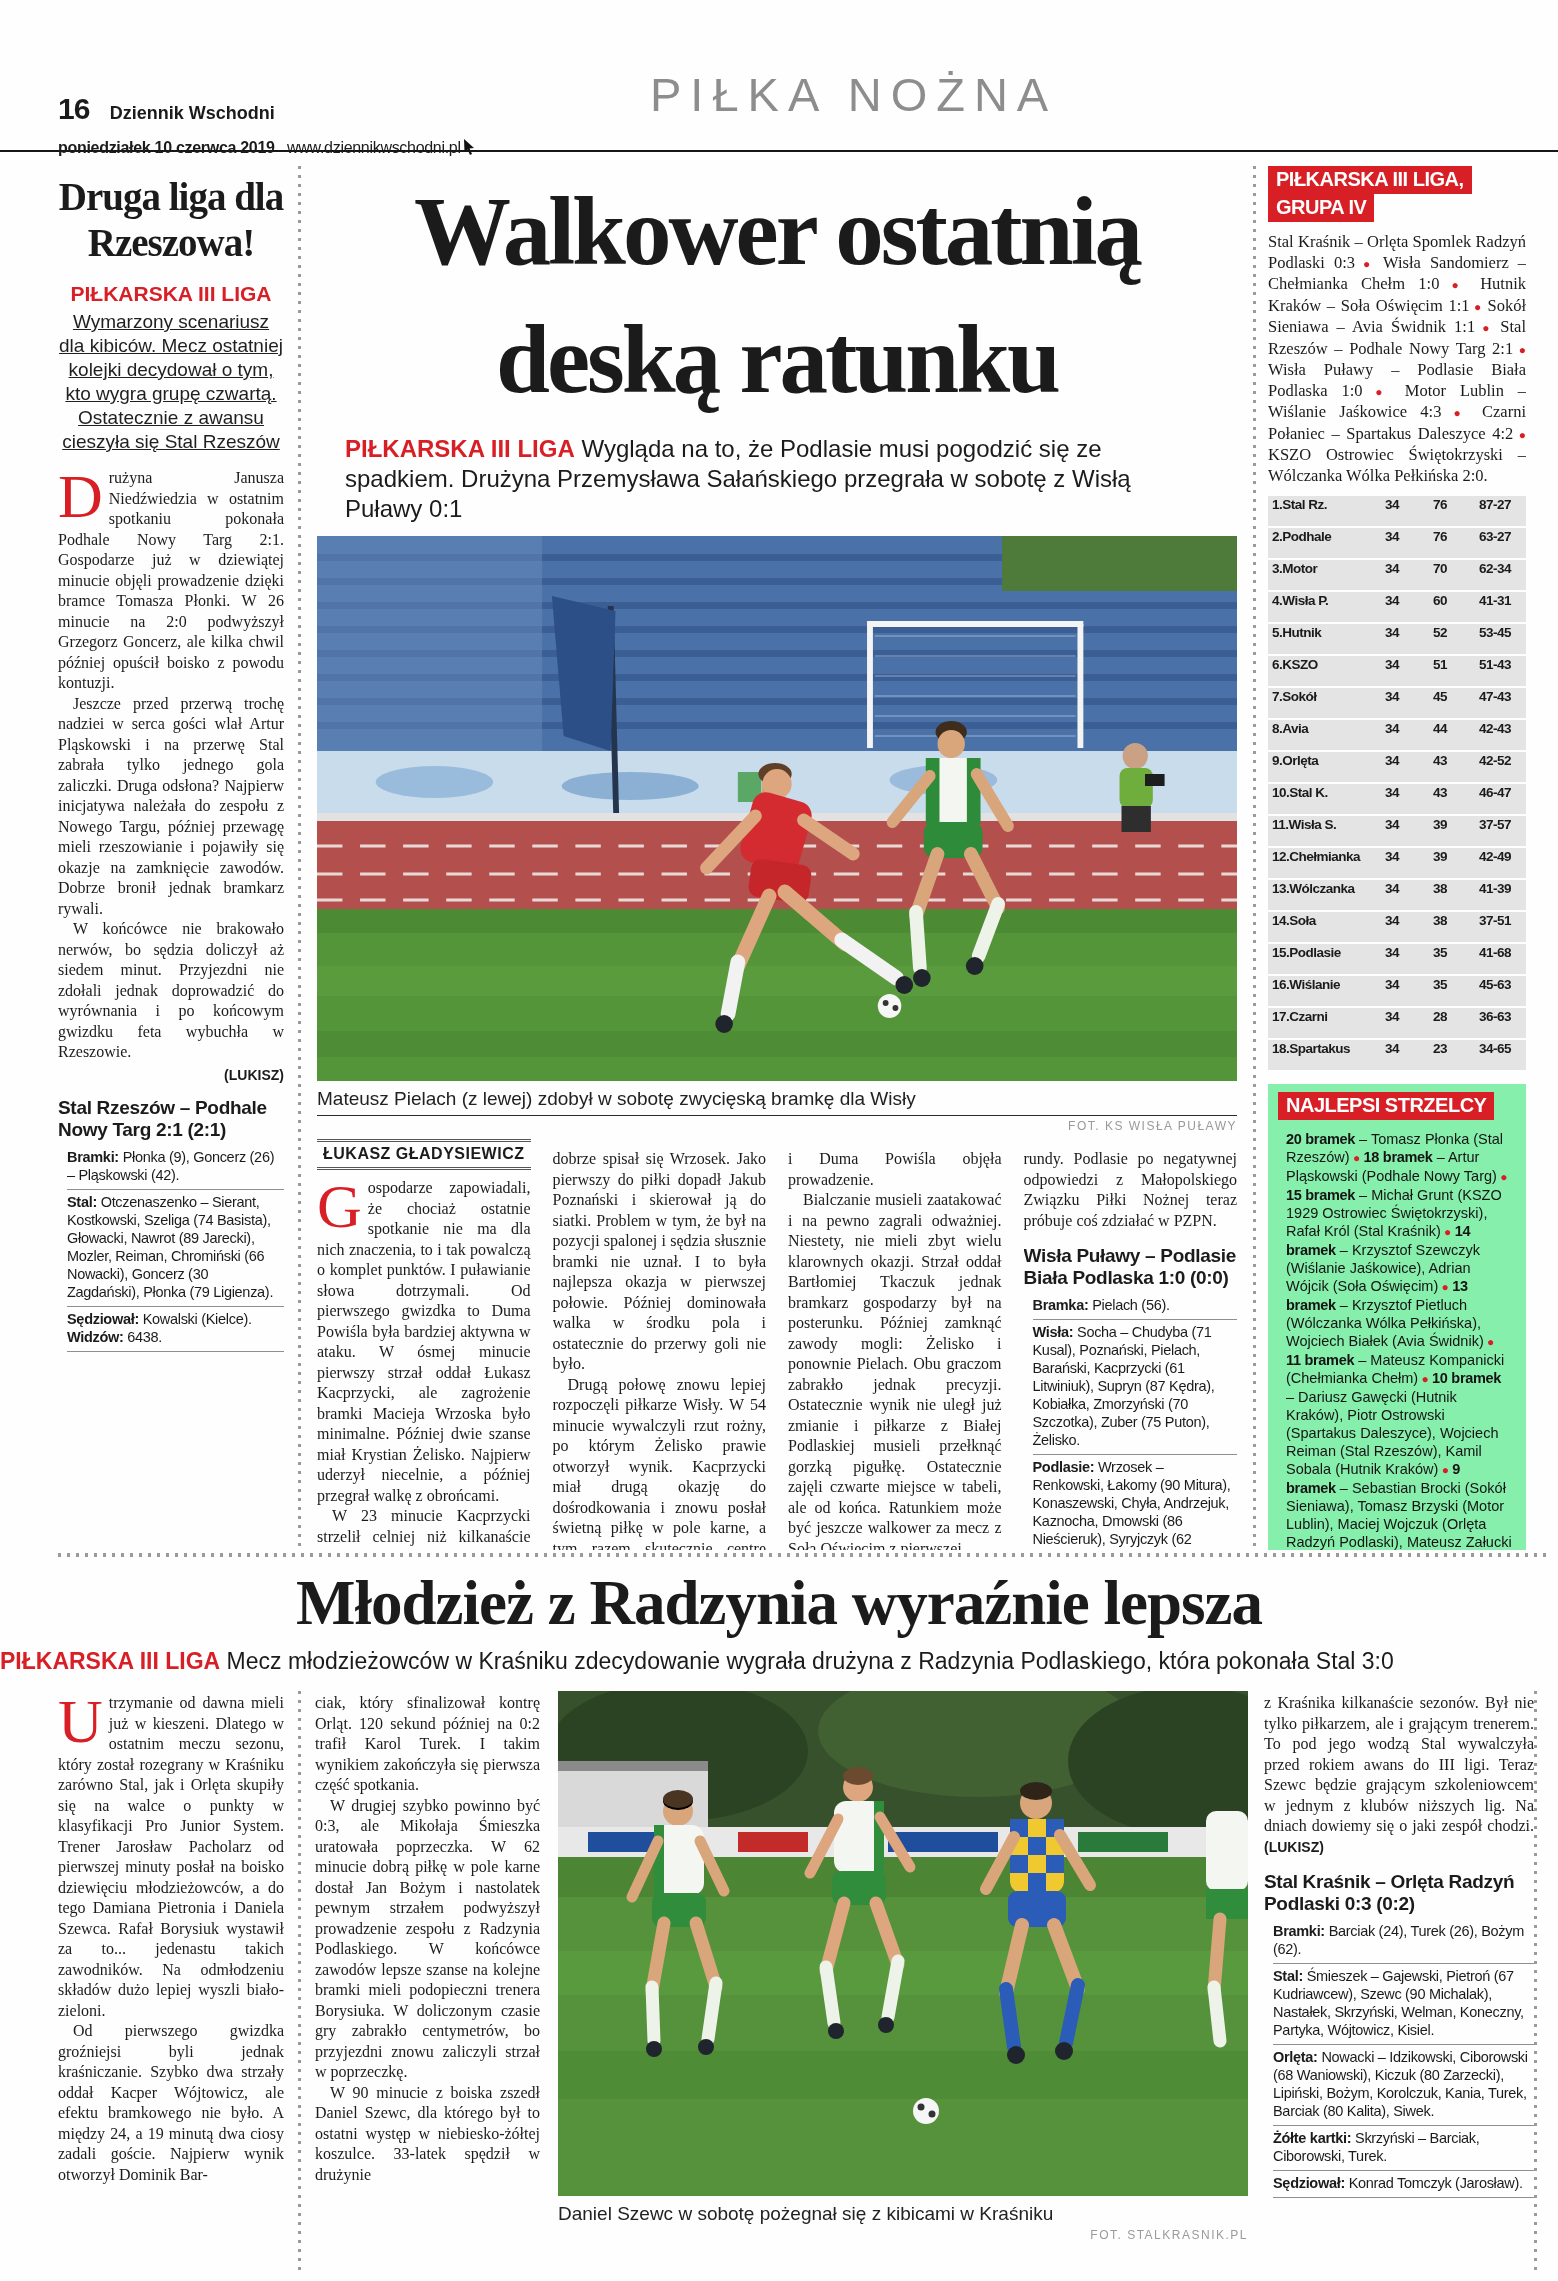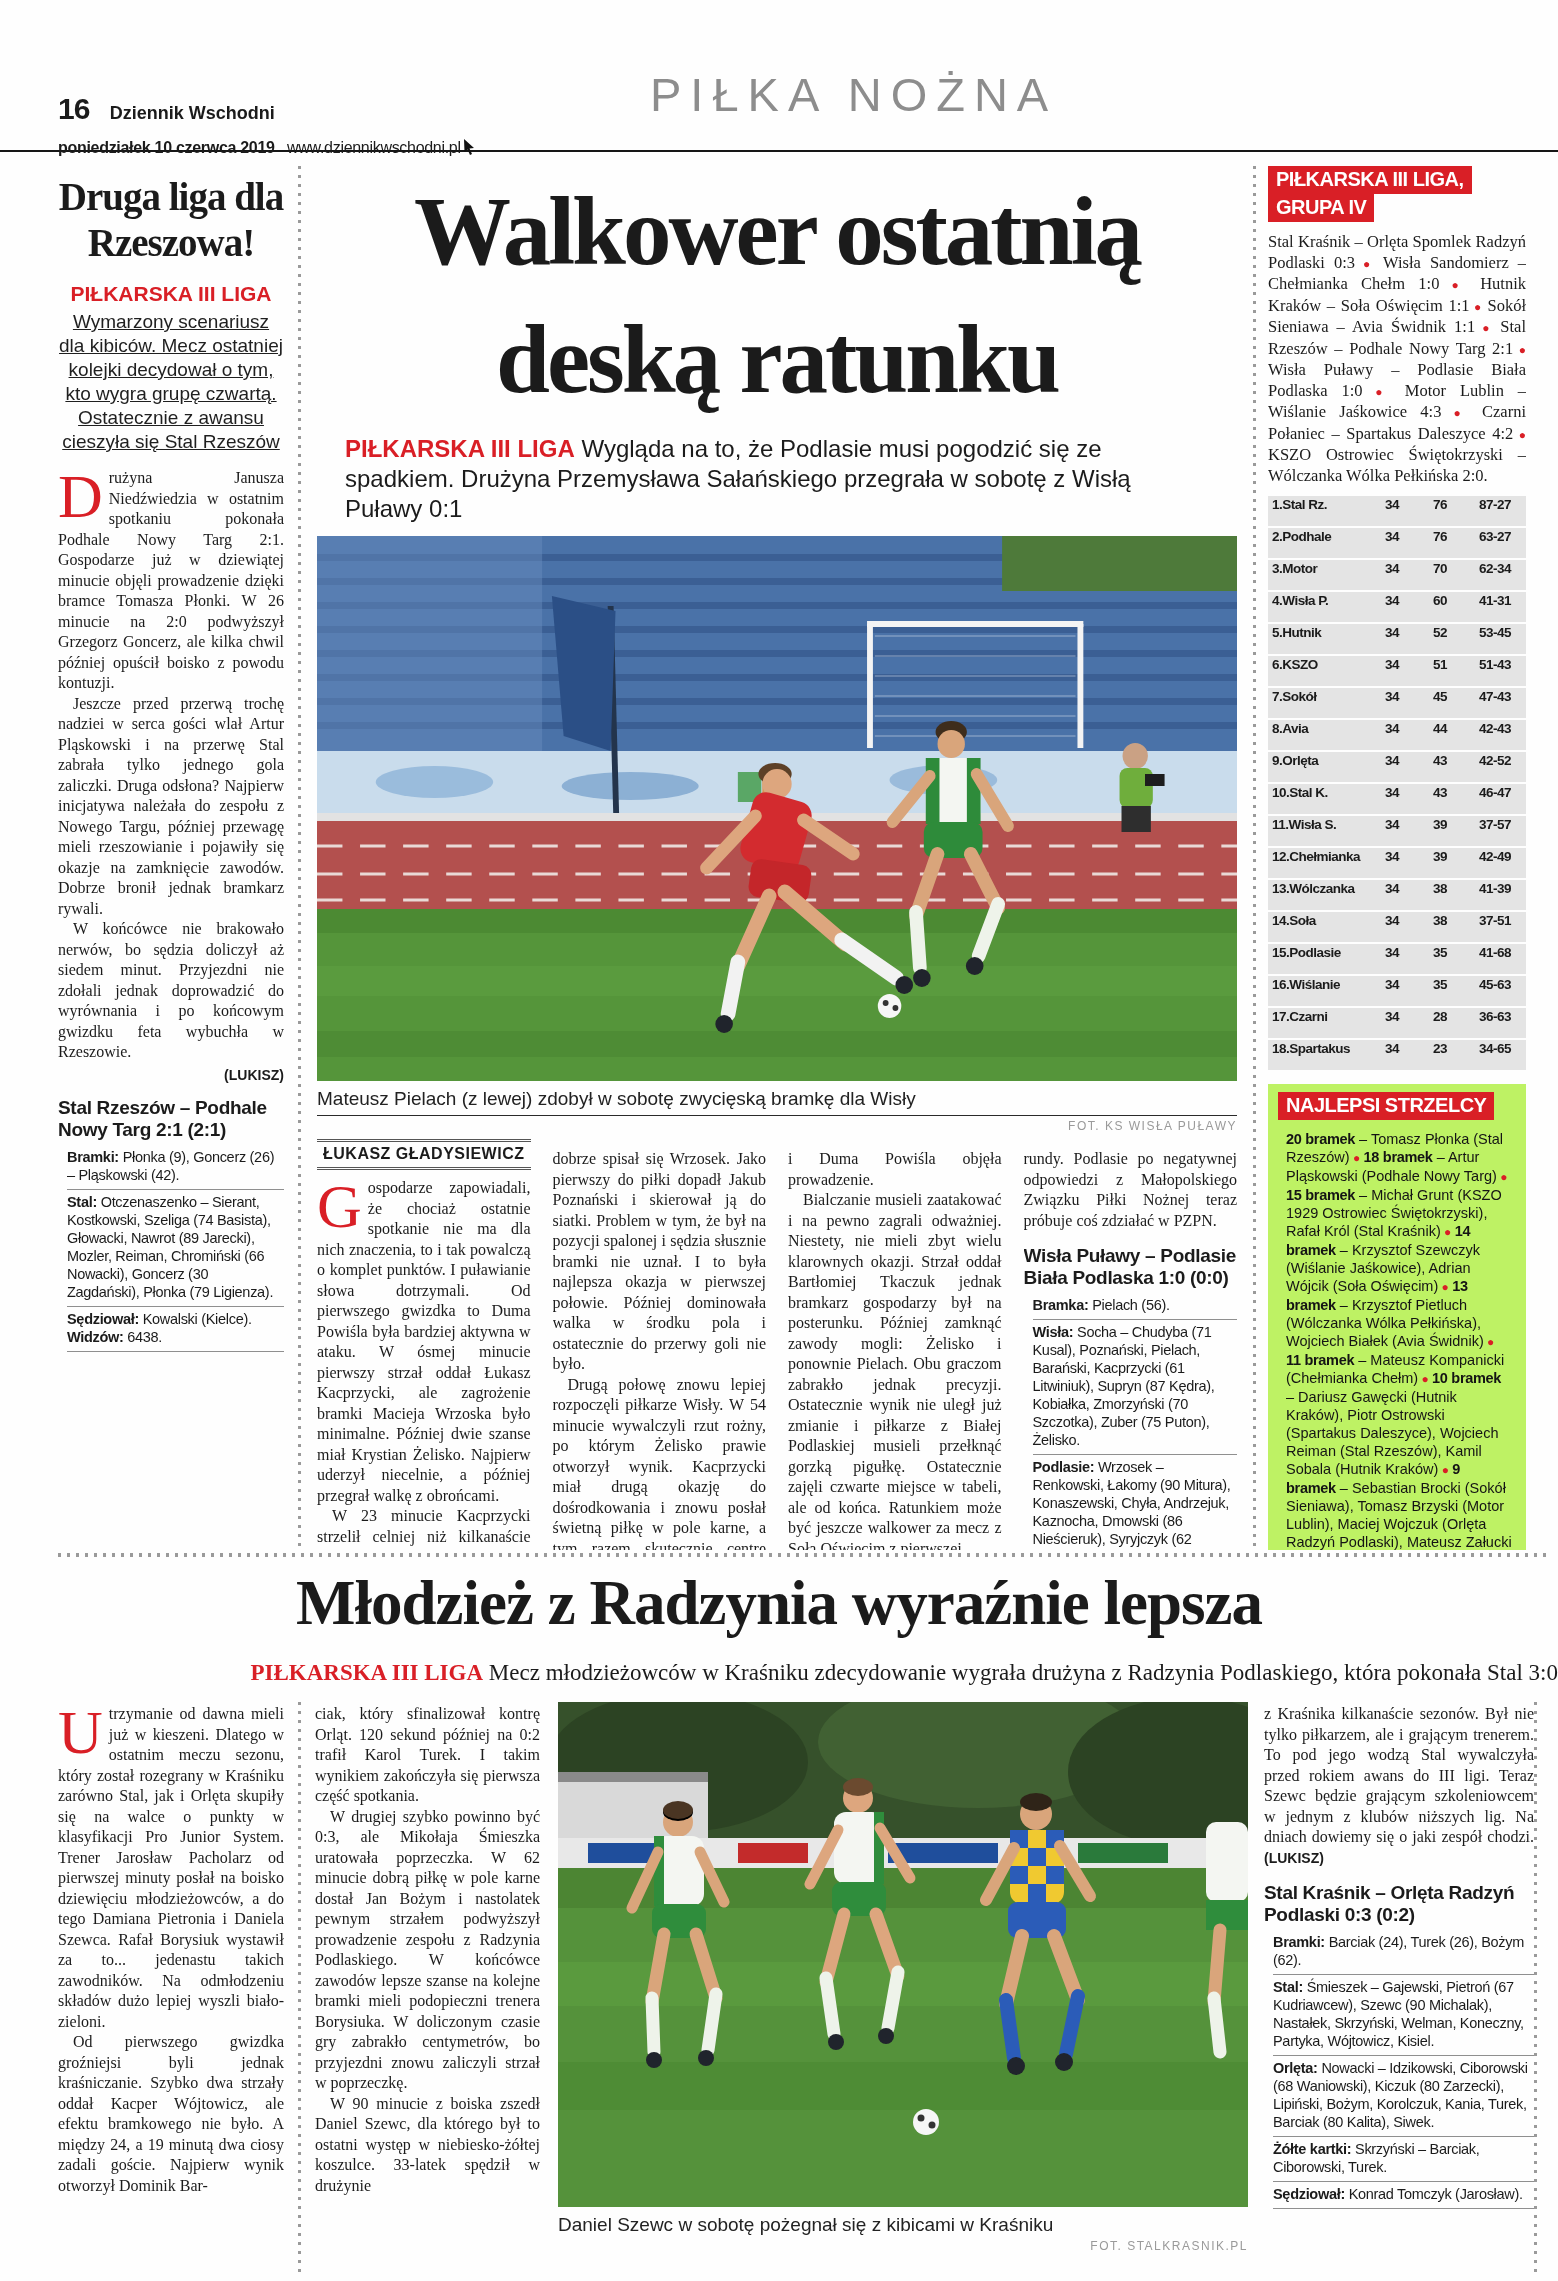--- a/index.html
+++ b/index.html
@@ -84,32 +84,32 @@
                letter-spacing:-0.5px; padding:2px 8px 3px; }
   .side-results { font-size:16.5px; line-height:20.5px; text-align:justify; margin-top:10px; }
   .rdot { color:#d91f26; font-size:12px; }
   .league-table { margin-top:10px; font-family:"Liberation Sans",sans-serif; }
   .trow { display:flex; background:#e4e4e4; margin-bottom:2px; height:30px;
           font-size:13.5px; font-weight:700; letter-spacing:-0.5px; line-height:18px;
           padding-left:4px; }
   .tname { flex:1 1 auto; }
   .tc { flex:0 0 48px; text-align:center; }
   .tg { flex:0 0 62px; text-align:center; }
-  .scorers-box { background:#bef264; margin-top:12px; flex:1 1 auto;
+  .scorers-box { background:#86efac; margin-top:12px; flex:1 1 auto;
                  padding:8px 10px 8px 10px; overflow:hidden; }
   .scorers-text { font-family:"Liberation Sans",sans-serif; font-size:14.5px; line-height:18px;
                   margin-top:10px; padding:0 4px 0 8px; color:#141414; }
   .scorers-text b { letter-spacing:-0.3px; }
 
   
   .bottom-section { height:715px; overflow:hidden; }
   .bottom-headline { font-size:63px; line-height:66px; font-weight:700; text-align:center;
                      letter-spacing:-1px; margin-top:10px; }
-  .bottom-kicker { font-family:Liberation Serif, serif; font-size:23px; text-align:right;
-                   margin-top:24px; }
+  .bottom-kicker { font-family:Liberation Sans, sans-serif; font-size:23px; text-align:left;
+                   margin-top:12px; }
   .bottom-row { display:flex; padding:16px 8px 0 58px; height:620px; overflow:hidden; }
   .bcol1 { flex:0 0 240px; padding-right:14px; overflow:hidden; }
   .bcol2 { flex:0 0 225px; margin-left:14px; overflow:hidden; }
   .bphoto-wrap { flex:0 0 690px; margin-left:18px; }
   .photo-bottom { position:relative; height:505px; background:#57923b; overflow:hidden; }
   .bcol3 { flex:0 0 270px; margin-left:16px; overflow:hidden; }
   .bcol1 .body-text, .bcol2 .body-text, .bcol3 .body-text { margin-top:2px; }
   .inline-signoff { font-family:"Liberation Sans",sans-serif; font-weight:700; font-size:14px; }
 </style>
 </head>

